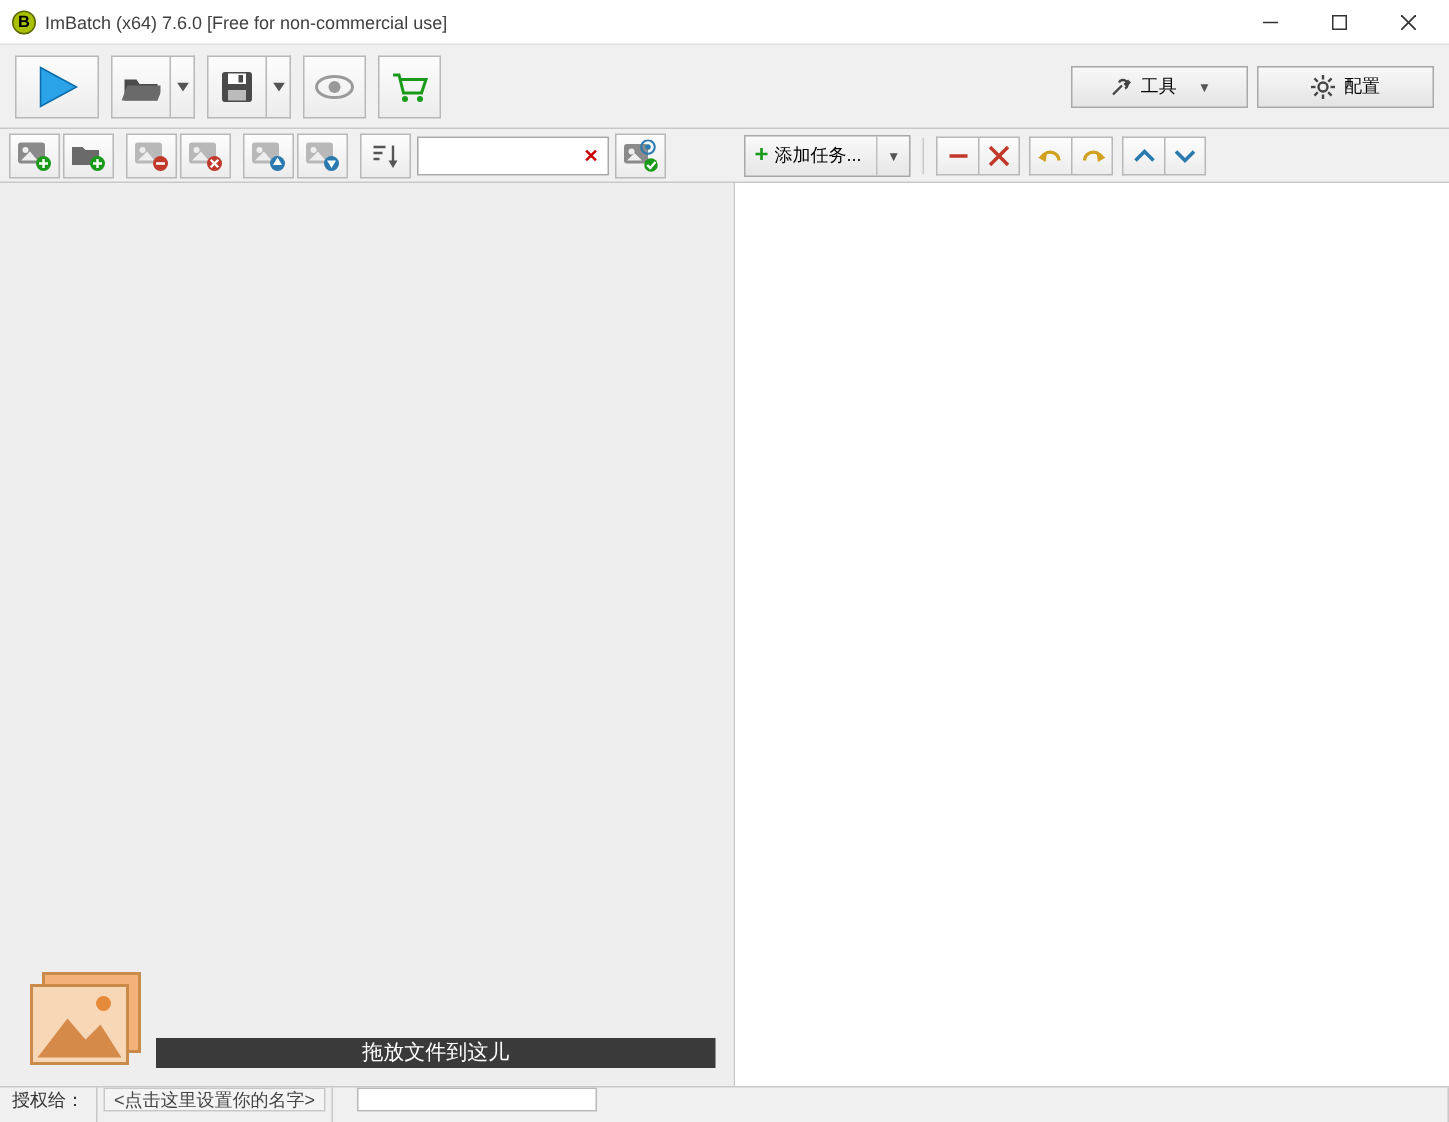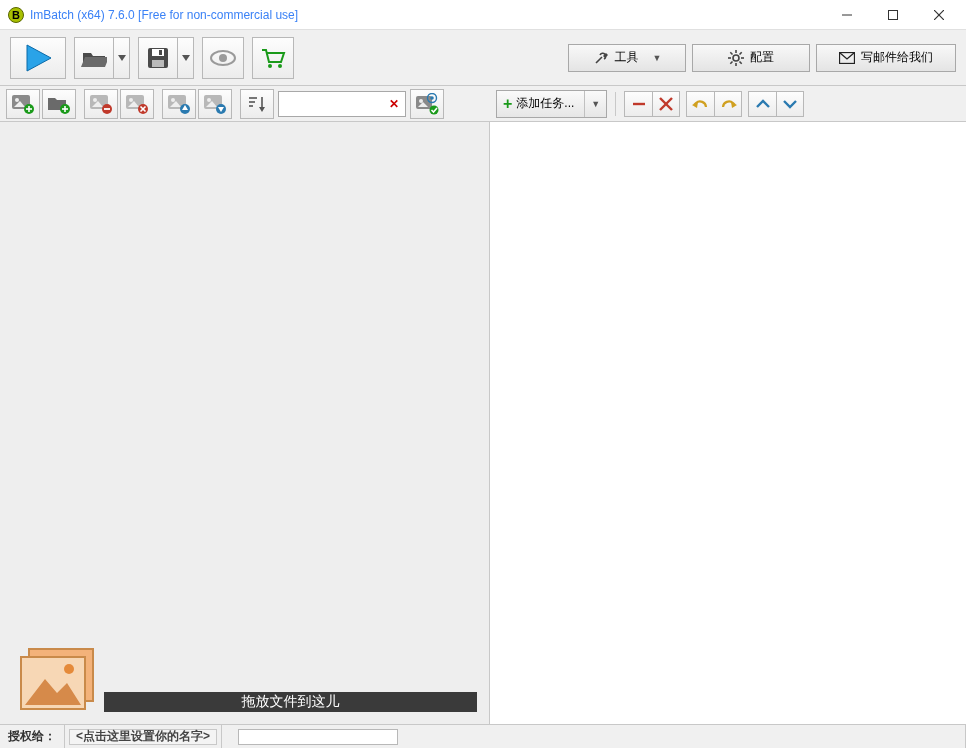--- a/index.html
+++ b/index.html
@@ -1,21 +1,21 @@
 <!DOCTYPE html>
 <html><head>
 <meta charset="utf-8">
 <style>
 * { box-sizing: border-box; margin: 0; padding: 0; font-family: "Microsoft YaHei", "Segoe UI", Arial, sans-serif; font-size: 12px; }
 html, body { width: 966px; height: 748px; background: #fff; overflow: hidden; }
 
 
 .titlebar { height: 30px; background: #fff; border-bottom: 1px solid #e0e0e0; display: flex; align-items: center; padding: 0 4px 0 8px; }
 .titlebar .app-icon { width: 16px; height: 16px; border-radius: 50%; background: #a8c000; border: 1px solid #5a6600; display: flex; align-items: center; justify-content: center; font-weight: bold; color: #000; font-size: 11px; margin-right: 6px; }
-.titlebar .title { flex: 1; color: #3b82f6; }
+.titlebar .title { flex: 1; color: #404040; }
 .titlebar .win-btn { width: 46px; height: 30px; display: flex; align-items: center; justify-content: center; color: #333; cursor: default; }
 
 
 .topbar { height: 56px; background: #f0f0f0; border-bottom: 1px solid #c8c8c8; display: flex; align-items: center; padding: 5px 10px; gap: 8px; }
 .btn-big { height: 42px; border: 1px solid #b8b8b8; background: linear-gradient(#fdfdfd,#ececec); display: flex; align-items: center; justify-content: center; cursor: default; }
 .play-btn { width: 56px; }
 .folder-btn, .save-btn { display:flex; }
 .folder-btn .main, .save-btn .main { width: 40px; height: 42px; border: 1px solid #b8b8b8; background: linear-gradient(#fdfdfd,#ececec); display:flex; align-items:center; justify-content:center;}
 .folder-btn .drop, .save-btn .drop { width: 16px; height: 42px; border: 1px solid #b8b8b8; border-left:none; background: linear-gradient(#fdfdfd,#ececec); display:flex; align-items:center; justify-content:center;}
 .eye-btn, .cart-btn { width: 42px; }
@@ -47,21 +47,21 @@
 .addtask-btn .caret { font-size: 9px; color:#555; border-left:1px solid #c0c0c0; margin-left:6px; padding-left:6px; height:100%; display:flex; align-items:center;}
 .sep { width:1px; height:24px; background:#c8c8c8; margin:0 2px;}
 .small-btn { width: 28px; height: 26px; border: 1px solid #b8b8b8; background: linear-gradient(#fdfdfd,#ececec); display:flex; align-items:center; justify-content:center; cursor:default;}
 .pair { display:flex; gap:0;}
 .pair .small-btn:first-child{border-right:none;}
 
 .right-canvas { flex:1; background:#fff; }
 
 
 .statusbar { height: 24px; border-top: 1px solid #c8c8c8; background: #f0f0f0; display: flex; align-items: center; font-size: 12px; color: #333; }
-.status-cell { border-right: 1px solid #c8c8c8; padding: 0 8px; height: 100%; display:flex; align-items:center;font-weight:bold;}
+.status-cell { border-right: 1px solid #c8c8c8; padding: 0 8px; height: 100%; display:flex; align-items:flex-start;}
 .status-link { background:#f4f4f4; border:1px solid #c8c8c8; padding:1px 6px; color:#444; cursor:default; height:16px; display:flex; align-items:center;}
 .status-progress { width: 160px; height:16px; border:1px solid #b8b8b8; background:#fff; margin: 0 8px;}
 .status-flex { flex:1; }
 .refresh-icon { display:inline-flex; margin-right:4px; }
 
 
 svg { display:block; }
 </style>
 </head>
 <body>
@@ -153,27 +153,20 @@
           <line x1="0" y1="8" x2="3" y2="8"></line>
             <line x1="13" y1="8" x2="16" y2="8"></line>
           <line x1="2.3" y1="2.3" x2="4.5" y2="4.5"></line>
             <line x1="11.5" y1="11.5" x2="13.7" y2="13.7"></line>
           <line x1="13.7" y1="2.3" x2="11.5" y2="4.5"></line>
             <line x1="4.5" y1="11.5" x2="2.3" y2="13.7"></line>
         </g>
       </svg>
       <span>配置</span>
     </div>
-    <div class="btn-flat" style="width:140px">
-      <svg width="16" height="12">
-        <rect x="0.5" y="0.5" width="15" height="11" fill="none" stroke="#222" stroke-width="1.3"></rect>
-        <polyline points="0.5,0.5 8,7 15.5,0.5" fill="none" stroke="#222" stroke-width="1.3"></polyline>
-      </svg>
-      <span>写邮件给我们</span>
-    </div>
   </div>
 </div>
 
 <div class="secbar-host">
   <div class="secbar-left">
     <div class="tool-group">
       <div class="tool-btn">
         <svg width="24" height="20">
             <rect x="1" y="1" width="18" height="14" fill="#8a8a8a" rx="2"></rect>
             <circle cx="6" cy="6" r="2" fill="#eee"></circle>

